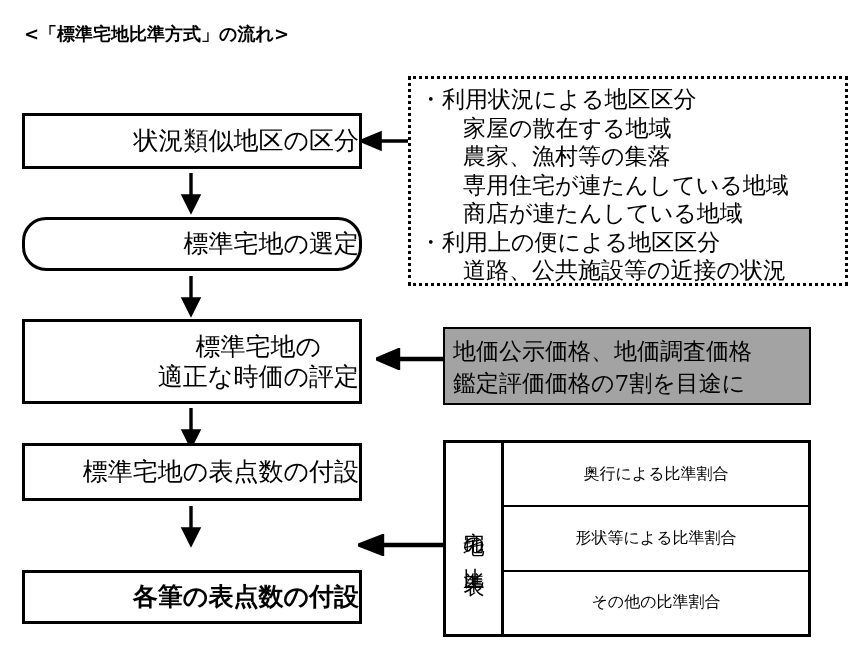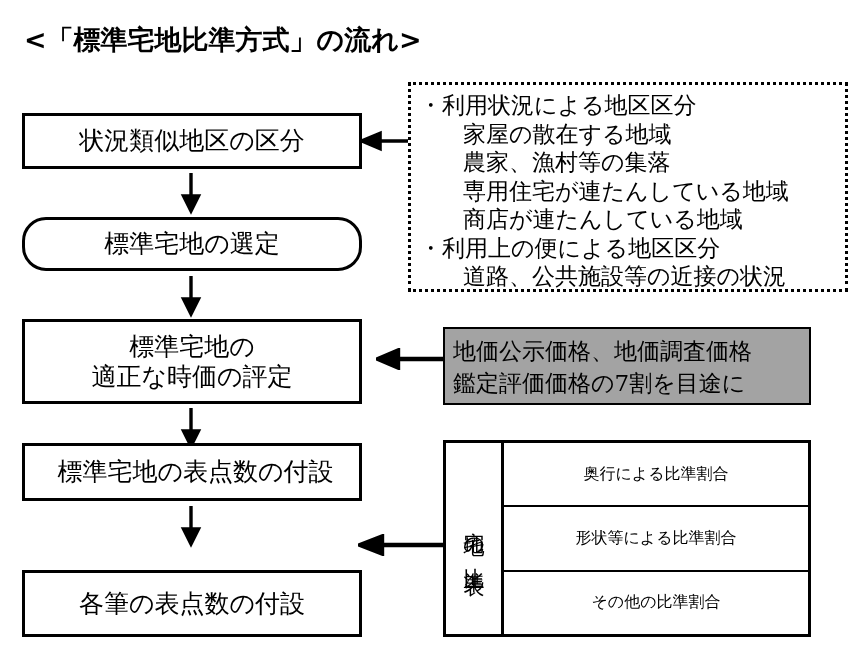--- a/index.html
+++ b/index.html
@@ -16,48 +16,48 @@
     width: 867px;
     height: 672px;
     background: #ffffff;
     overflow: hidden;
   }
   
   .title {
     position: absolute;
     left: 24px;
     top: 22px;
-    font-size: 27px;
+    font-size: 18px;
     font-weight: bold;
     letter-spacing: 0px;
     white-space: nowrap;
     font-family: "DejaVu Sans", "Liberation Sans", sans-serif;
   }
   
   .flow-box {
     position: absolute;
     left: 22px;
     width: 340px;
     border: 3px solid #000000;
     background: #ffffff;
     box-sizing: border-box;
     display: flex;
     align-items: center;
-    justify-content: center;
+    justify-content: flex-end;
     text-align: center;
     font-size: 25px;
     line-height: 1.18;
     font-family: "DejaVu Serif", "Liberation Serif", serif;
   }
   .flow-box span { display: block; }
   #box1 { top: 113px;  height: 56px; }
   #box2 { top: 217px;  height: 54px; border-radius: 24px; }
   #box3 { top: 319px;  height: 85px; }
   #box4 { top: 443px;  height: 58px; padding-left: 7px; }
-  #box5 { top: 570px;  height: 67px; }
+  #box5 { top: 570px;  height: 54px; font-weight: bold; }
 
   
   .down-arrow {
     position: absolute;
     left: 180px;
     width: 24px;
     height: 44px;
   }
   #darr1 { top: 171px; }
   #darr2 { top: 274px; }
@@ -67,21 +67,21 @@
   
   .left-arrow { position: absolute; height: 22px; }
   #larr1 { left: 360px; top: 130px; width: 52px; }
   #larr2 { left: 376px; top: 348px; width: 68px; }
   #larr3 { left: 358px; top: 534px; width: 88px; }
 
   
   .dotted-panel {
     position: absolute;
     left: 408px;
-    top: 82px;
+    top: 76px;
     width: 440px;
     height: 210px;
     border: 3px dotted #000000;
     box-sizing: border-box;
     background: #ffffff;
     padding: 6px 0 0 6px;
   }
   .dotted-panel .line {
     font-size: 23px;
     line-height: 28.5px;

